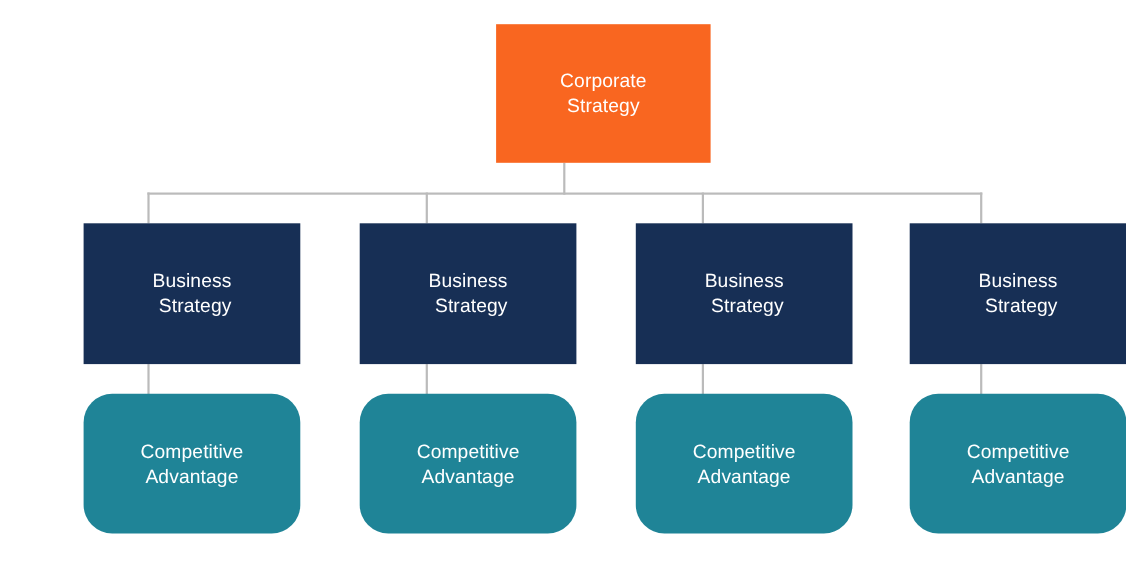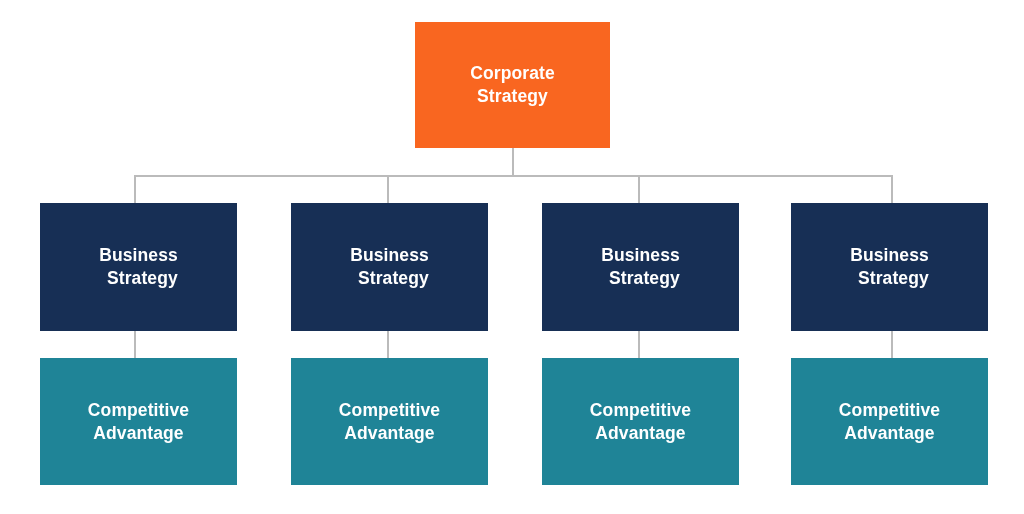--- a/index.html
+++ b/index.html
@@ -20,24 +20,25 @@
   }
 
   
   .node {
     position: absolute;
     display: flex;
     align-items: center;
     justify-content: center;
     text-align: center;
     color: #ffffff;
-    font-weight: bold;
+    font-weight: normal;
     line-height: 1.30;
     box-sizing: border-box;
     letter-spacing: 0.1px;
+    margin-left: 36px;
     -webkit-font-smoothing: antialiased;
   }
   .node-label {
     display: block;
     white-space: pre-line;
   }
 
   
   .node.level-root {
     left: 415px;
@@ -58,20 +59,21 @@
     text-align: right;
   }
 
   
   .node.level-competitive {
     top: 358px;
     width: 197px;
     height: 127px;
     background: #1F8497;
     font-size: 17.5px;
+    border-radius: 26px;
   }
 
   
   .col-0 { left: 40px; }
   .col-1 { left: 291px; }
   .col-2 { left: 542px; }
   .col-3 { left: 791px; }
 
   
   .connector {

